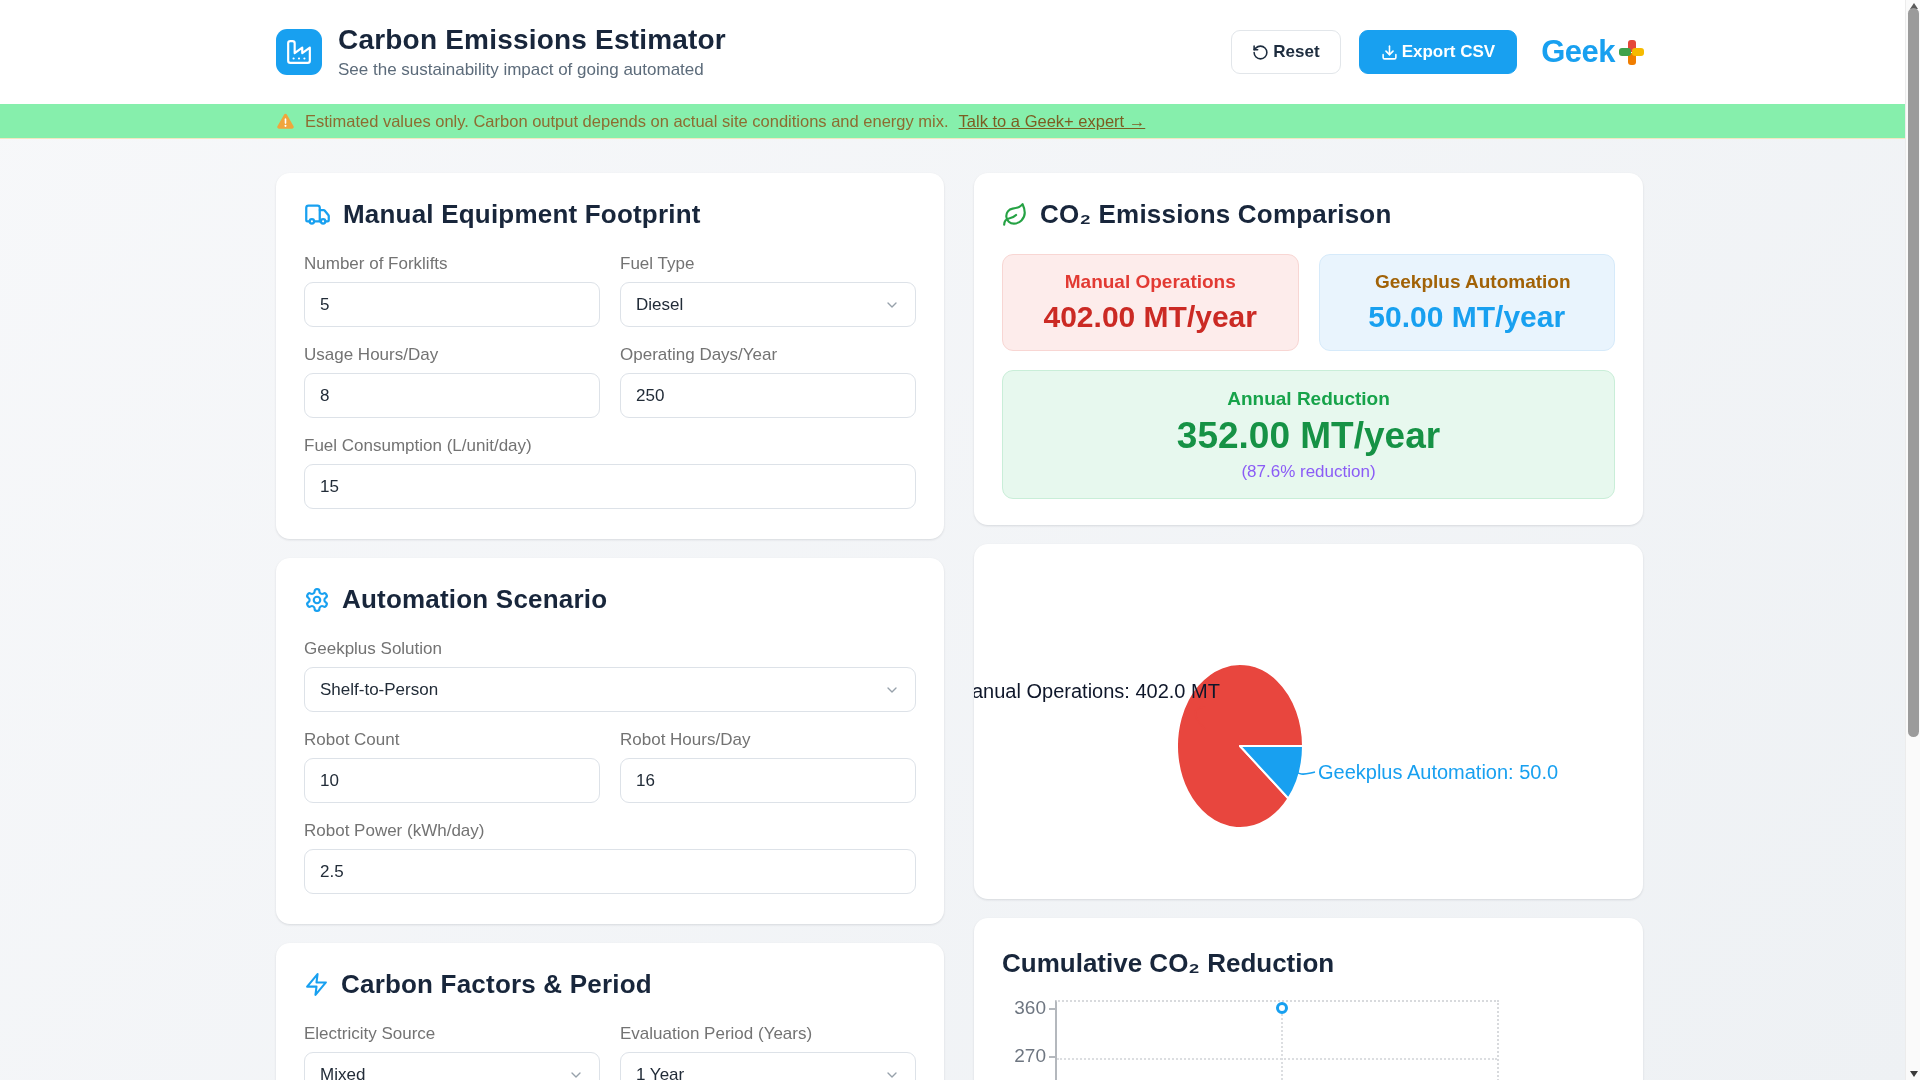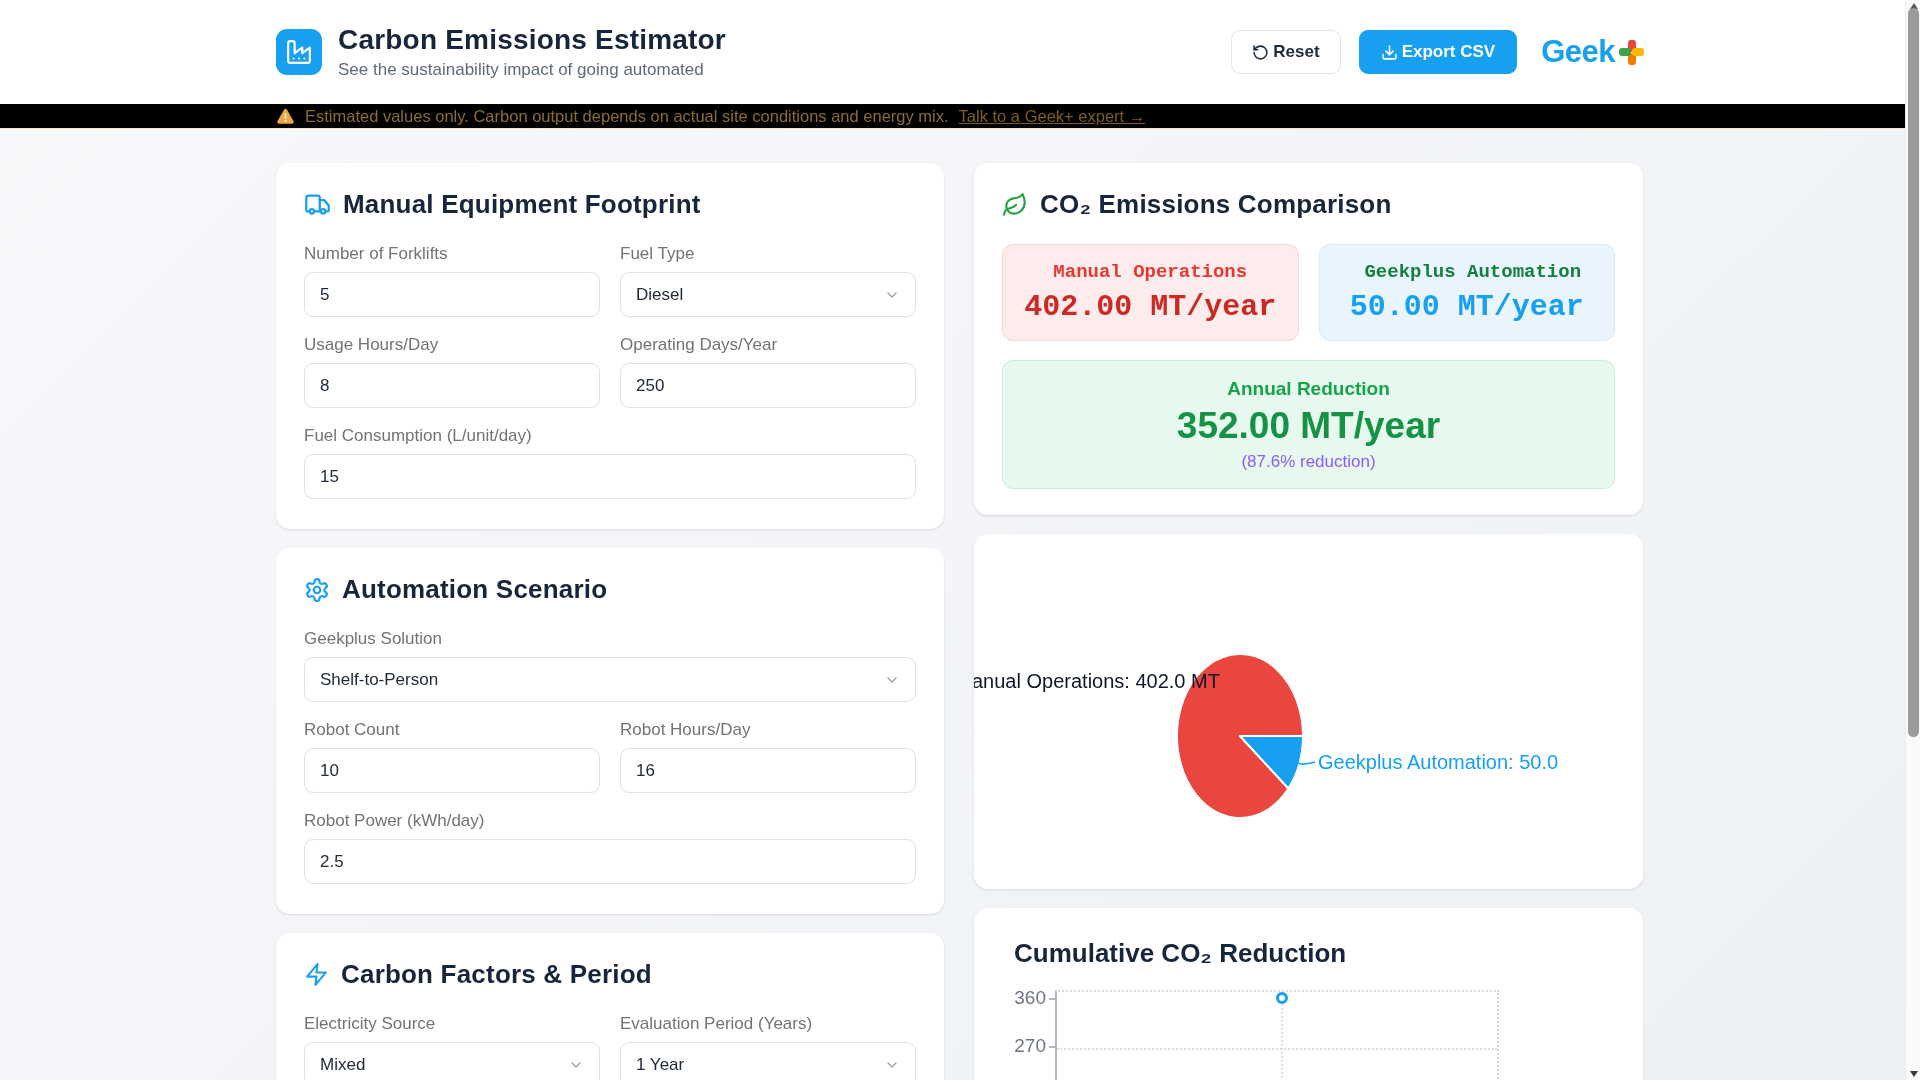--- a/index.html
+++ b/index.html
@@ -26,21 +26,21 @@
   .logo { display:flex; align-items:center; gap:2px; margin-left:6px; }
   .logo-text { font-size:31px; font-weight:800; color:#18a0f0; letter-spacing:-0.5px; }
   .logo-plus { position:relative; width:25px; height:25px; margin-left:2px; }
   .logo-plus span { position:absolute; border-radius:3px; }
   .lp-top    { left:8.5px; top:0;    width:8px;  height:12px; }
   .lp-bottom { left:8.5px; bottom:0; width:8px;  height:12px; }
   .lp-left   { left:0;  top:8.5px;   width:12px; height:8px;  }
   .lp-right  { right:0; top:8.5px;   width:12px; height:8px;  }
 
   
-  .banner { background:#000000; border-bottom:1px solid #f3e8c0; height:25px; }
+  .banner { background:#86efac; border-bottom:1px solid #f3e8c0; height:35px; }
   .banner .container { height:100%; display:flex; align-items:center; gap:10px; }
   .banner-text { font-size:16.5px; color:#8d6c31; }
   .banner-link { font-size:16.5px; color:#7c5d22; text-decoration:underline; cursor:pointer; }
 
   
   .main { padding-top:34px; }
   .cols { display:grid; grid-template-columns:668px 669px; gap:30px; align-items:start; }
   .col { display:flex; flex-direction:column; gap:19px; }
   .card {
     background:#fff; border-radius:14px;
@@ -57,48 +57,48 @@
   .input, .select {
     width:100%; height:45px; border:1px solid #dde2e8; border-radius:9px;
     background:#fff; font-size:17px; color:#222c38; padding:0 15px;
     font-family:"Liberation Sans", sans-serif;
   }
   .select { display:flex; align-items:center; justify-content:space-between; cursor:pointer; }
   .chev { color:#97a1ab; }
 
   
   .cmp-boxes { display:grid; grid-template-columns:1fr 1fr; gap:20px; margin-bottom:19px; }
-  .cmp-box { border-radius:11px; height:97px; display:flex; flex-direction:column; align-items:center; justify-content:center; gap:7px;font-family:Liberation Mono, monospace; }
+  .cmp-box { border-radius:11px; height:97px; display:flex; flex-direction:column; align-items:center; justify-content:center; gap:7px; }
   .cmp-box.red  { background:#fdeceb; border:1px solid #f8d6d3; }
   .cmp-box.blue { background:#e9f4fd; border:1px solid #d6eafa; }
   .cmp-label { font-size:19px; font-weight:600; }
   .cmp-value { font-size:30px; font-weight:700; }
   .red  .cmp-label { color:#e23a33; }
   .red  .cmp-value { color:#cb2a24; }
-  .blue .cmp-label { color:#15803d;margin-left:12px; }
+  .blue .cmp-label { color:#a16207;margin-left:12px; }
   .blue .cmp-value { color:#18a0f0; }
   .reduction-box {
     background:#e7f8ee; border:1px solid #c9eed8; border-radius:11px;
     height:129px; display:flex; flex-direction:column; align-items:center; justify-content:center; gap:5px;
   }
   .red-label { font-size:19px; font-weight:600; color:#17a34a; }
   .red-value { font-size:37px; font-weight:700; color:#169245; }
   .red-sub   { font-size:17px; color:#8b5cf6; }
 
   
   .energy-card { height:355px; position:relative; overflow:hidden; padding:0; }
   .energy-title { position:absolute; left:28px; top:28px; font-size:26px; font-weight:700; color:#18263b; }
   .pie-svg { position:absolute; left:0; top:0; }
   .pie-label { position:absolute; font-size:20px; white-space:nowrap; }
   .pie-label.left  { left:-2px; top:136px; color:#0f172a; }
   .pie-label.right { left:344px; top:217px; color:#18a0f0; }
 
   
   .cum-card { height:380px; position:relative; overflow:hidden; padding:0; }
-  .cum-title { position:absolute; left:40px; top:30px; font-size:26px; font-weight:700; color:#18263b; }
+  .cum-title { position:absolute; left:28px; top:30px; font-size:26px; font-weight:700; color:#18263b; }
   .plot { position:absolute; left:81px; top:82px; width:444px; height:280px;
           border-top:2px dotted #d8dadd; border-right:2px dotted #d8dadd; border-left:2px solid #b4b8bd; }
   .ytick { position:absolute; width:72px; text-align:right; font-size:19px; color:#6e7681; }
   .ytick-mark { position:absolute; left:75px; width:6px; border-top:2px solid #b4b8bd; }
   .gridline-h { position:absolute; left:0; right:0; border-top:2px dotted #dcdee1; }
   .gridline-v { position:absolute; top:0; bottom:0; border-left:2px dotted #dcdee1; }
   .datapoint { position:absolute; width:12px; height:12px; border-radius:50%;
                background:#fff; border:3.5px solid #18a0f0; }
 
   

